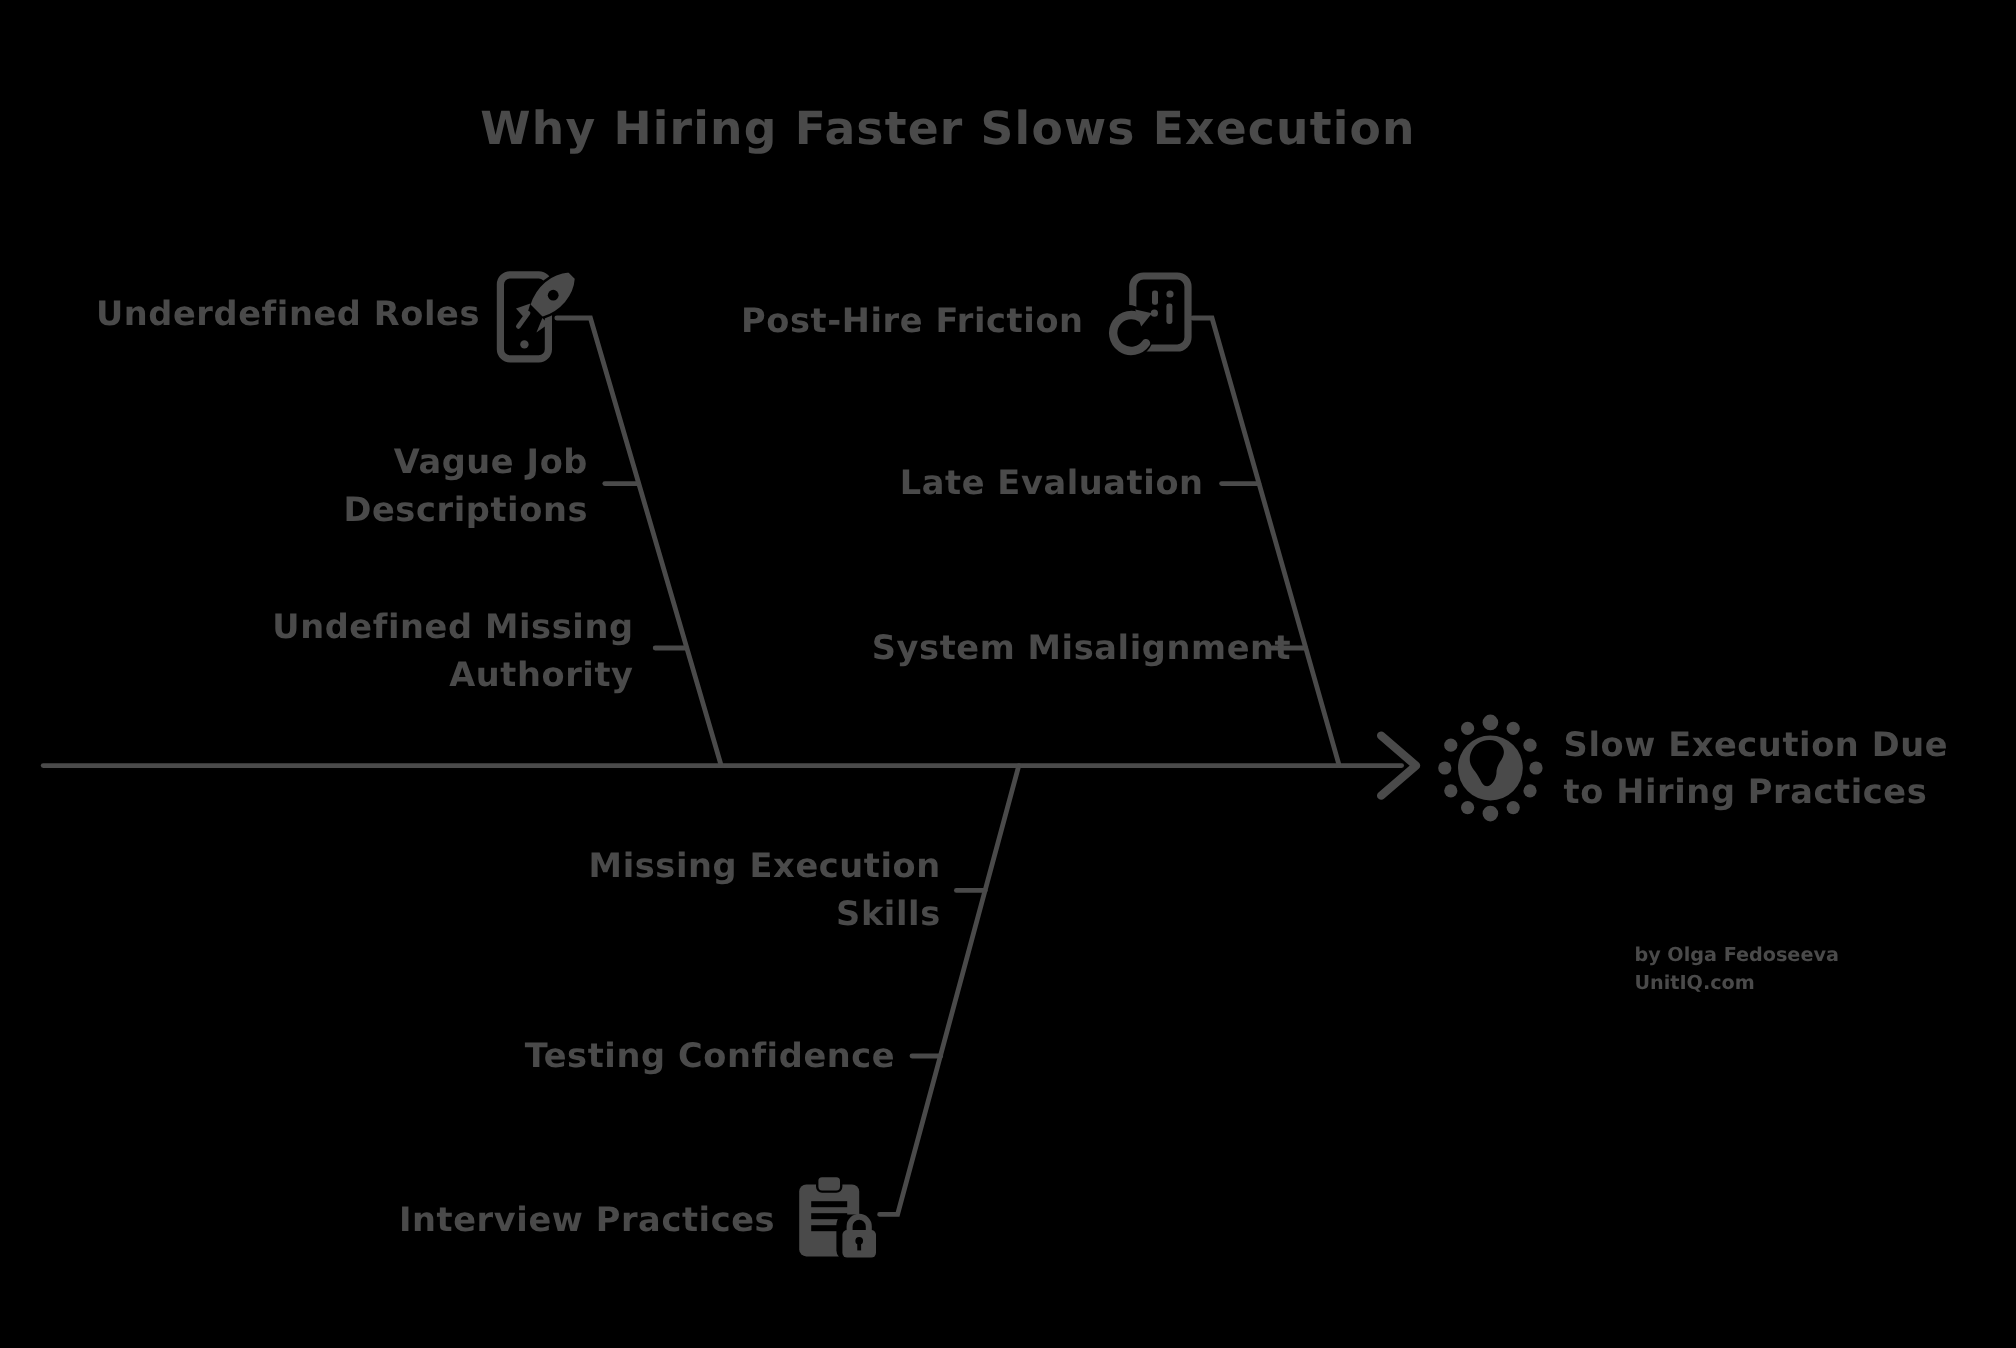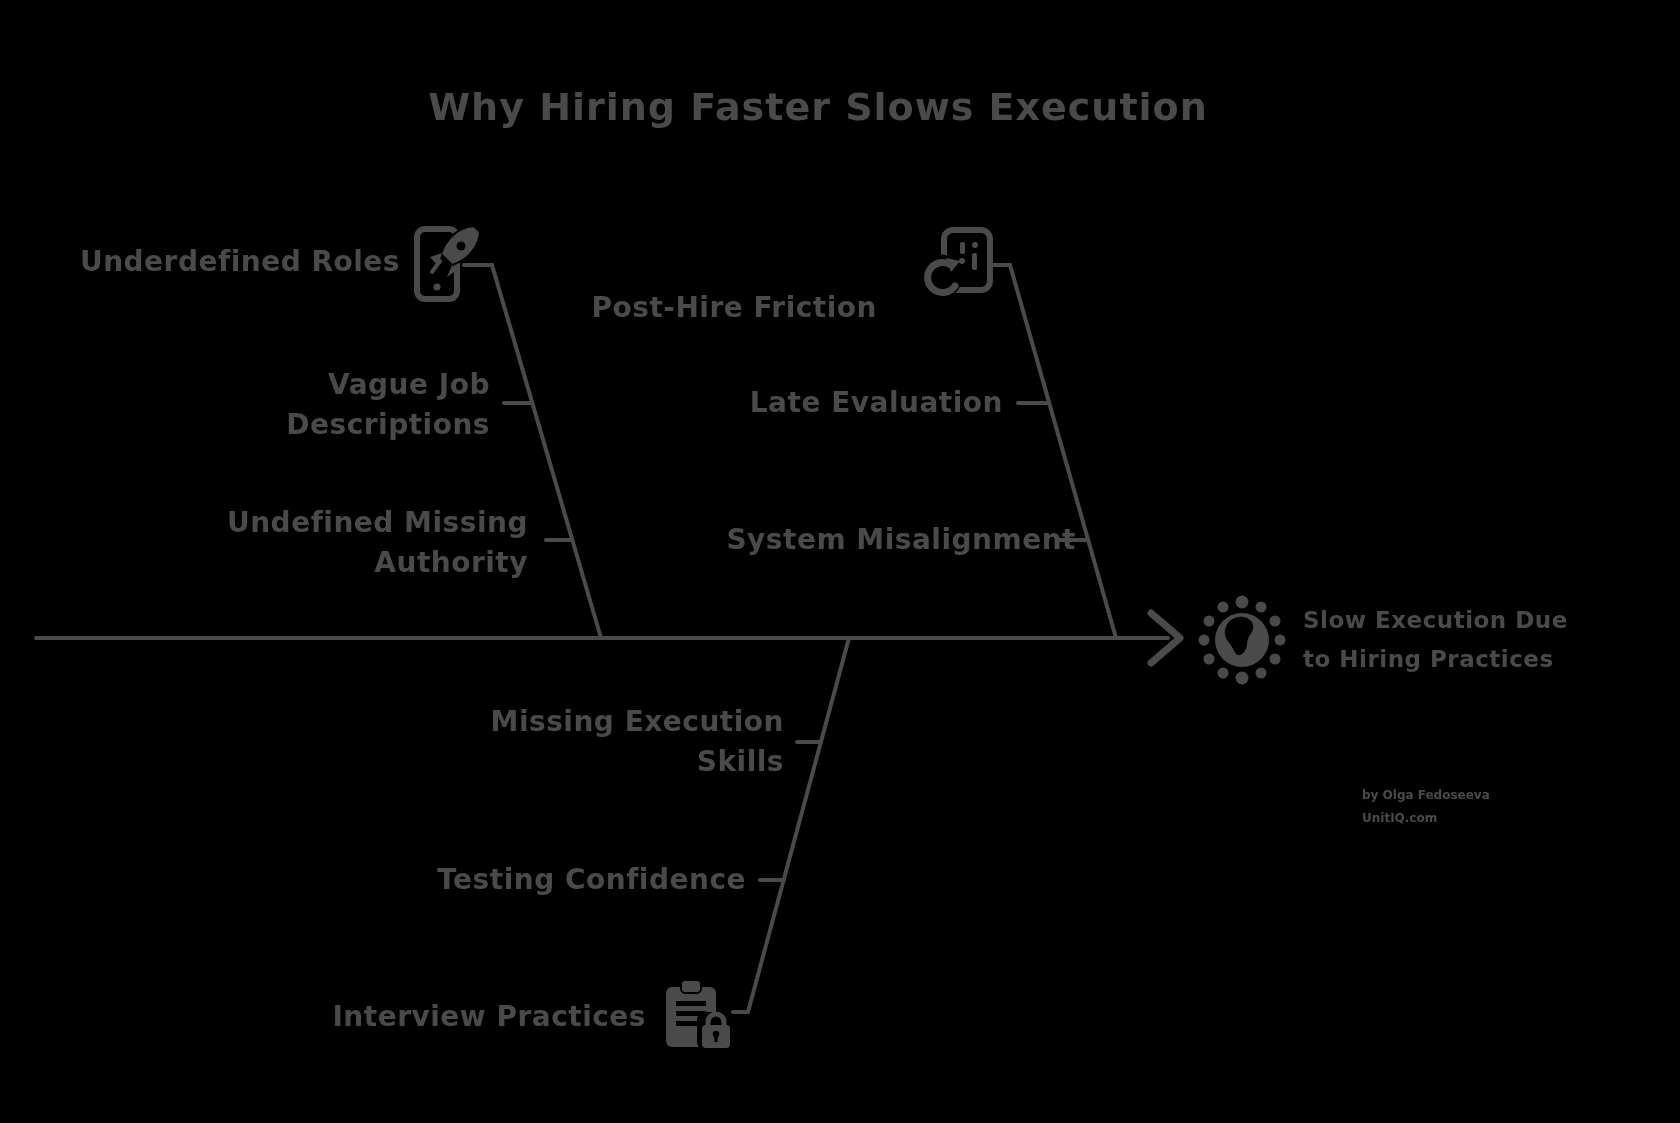--- a/index.html
+++ b/index.html
@@ -2,26 +2,26 @@
 <html><head>
 <meta charset="utf-8">
 <style>
   html,body{margin:0;padding:0;background:#000;}
   .canvas{
     position:relative;width:1680px;height:1123px;overflow:hidden;background:#000;
     font-family:"DejaVu Sans", sans-serif;font-weight:bold;color:#4a4a4a;
   }
   .title{
     position:absolute;top:84px;left:0;width:1580px;text-align:center;
-    font-size:38px;line-height:46px;letter-spacing:1px;padding-left:28px;
+    font-size:38px;line-height:46px;letter-spacing:1px;
   }
   .lbl{position:absolute;font-size:28px;line-height:40px;white-space:nowrap;letter-spacing:.5px;}
   .r{text-align:right;}
-  .effect-label{position:absolute;left:1303px;top:601px;font-size:23px;line-height:39px;letter-spacing:.5px;}
-  .attribution{position:absolute;left:1362px;top:784px;font-size:12px;line-height:23px;}
+  .effect-label{position:absolute;left:1303px;top:601px;font-size:28px;line-height:39px;letter-spacing:.5px;}
+  .attribution{position:absolute;left:1362px;top:784px;font-size:16px;line-height:23px;}
   svg.bones{position:absolute;left:0;top:0;}
 </style>
 </head>
 <body>
 
 <div class="canvas">
 
   <svg class="bones" width="1680" height="1123" viewBox="0 0 1680 1123">
     <g stroke="#4a4a4a" stroke-width="4" fill="none" stroke-linecap="round">
 
@@ -91,21 +91,21 @@
       <circle cx="1223" cy="607" r="5.5"></circle>
       <circle cx="1242" cy="602" r="6.5"></circle>
       <circle cx="1261" cy="607" r="5.5"></circle>
       <circle cx="1275" cy="621" r="5.5"></circle>
     </g>
   </svg>
 
   <div class="title">Why Hiring Faster Slows Execution</div>
 
   <div class="lbl r" style="top:242px;right:1280px;">Underdefined Roles</div>
-  <div class="lbl r" style="top:248px;right:803px;margin-top:40px;">Post-Hire Friction</div>
+  <div class="lbl r" style="top:248px;right:777px;">Post-Hire Friction</div>
   <div class="lbl r" style="top:997px;right:1034px;">Interview Practices</div>
 
   <div class="lbl r" style="top:365px;right:1190px;text-align:right;">
     <div>Vague Job</div>
     <div>Descriptions</div>
   </div>
   <div class="lbl r" style="top:503px;right:1152px;">
     <div>Undefined Missing</div>
     <div>Authority</div>
   </div>

